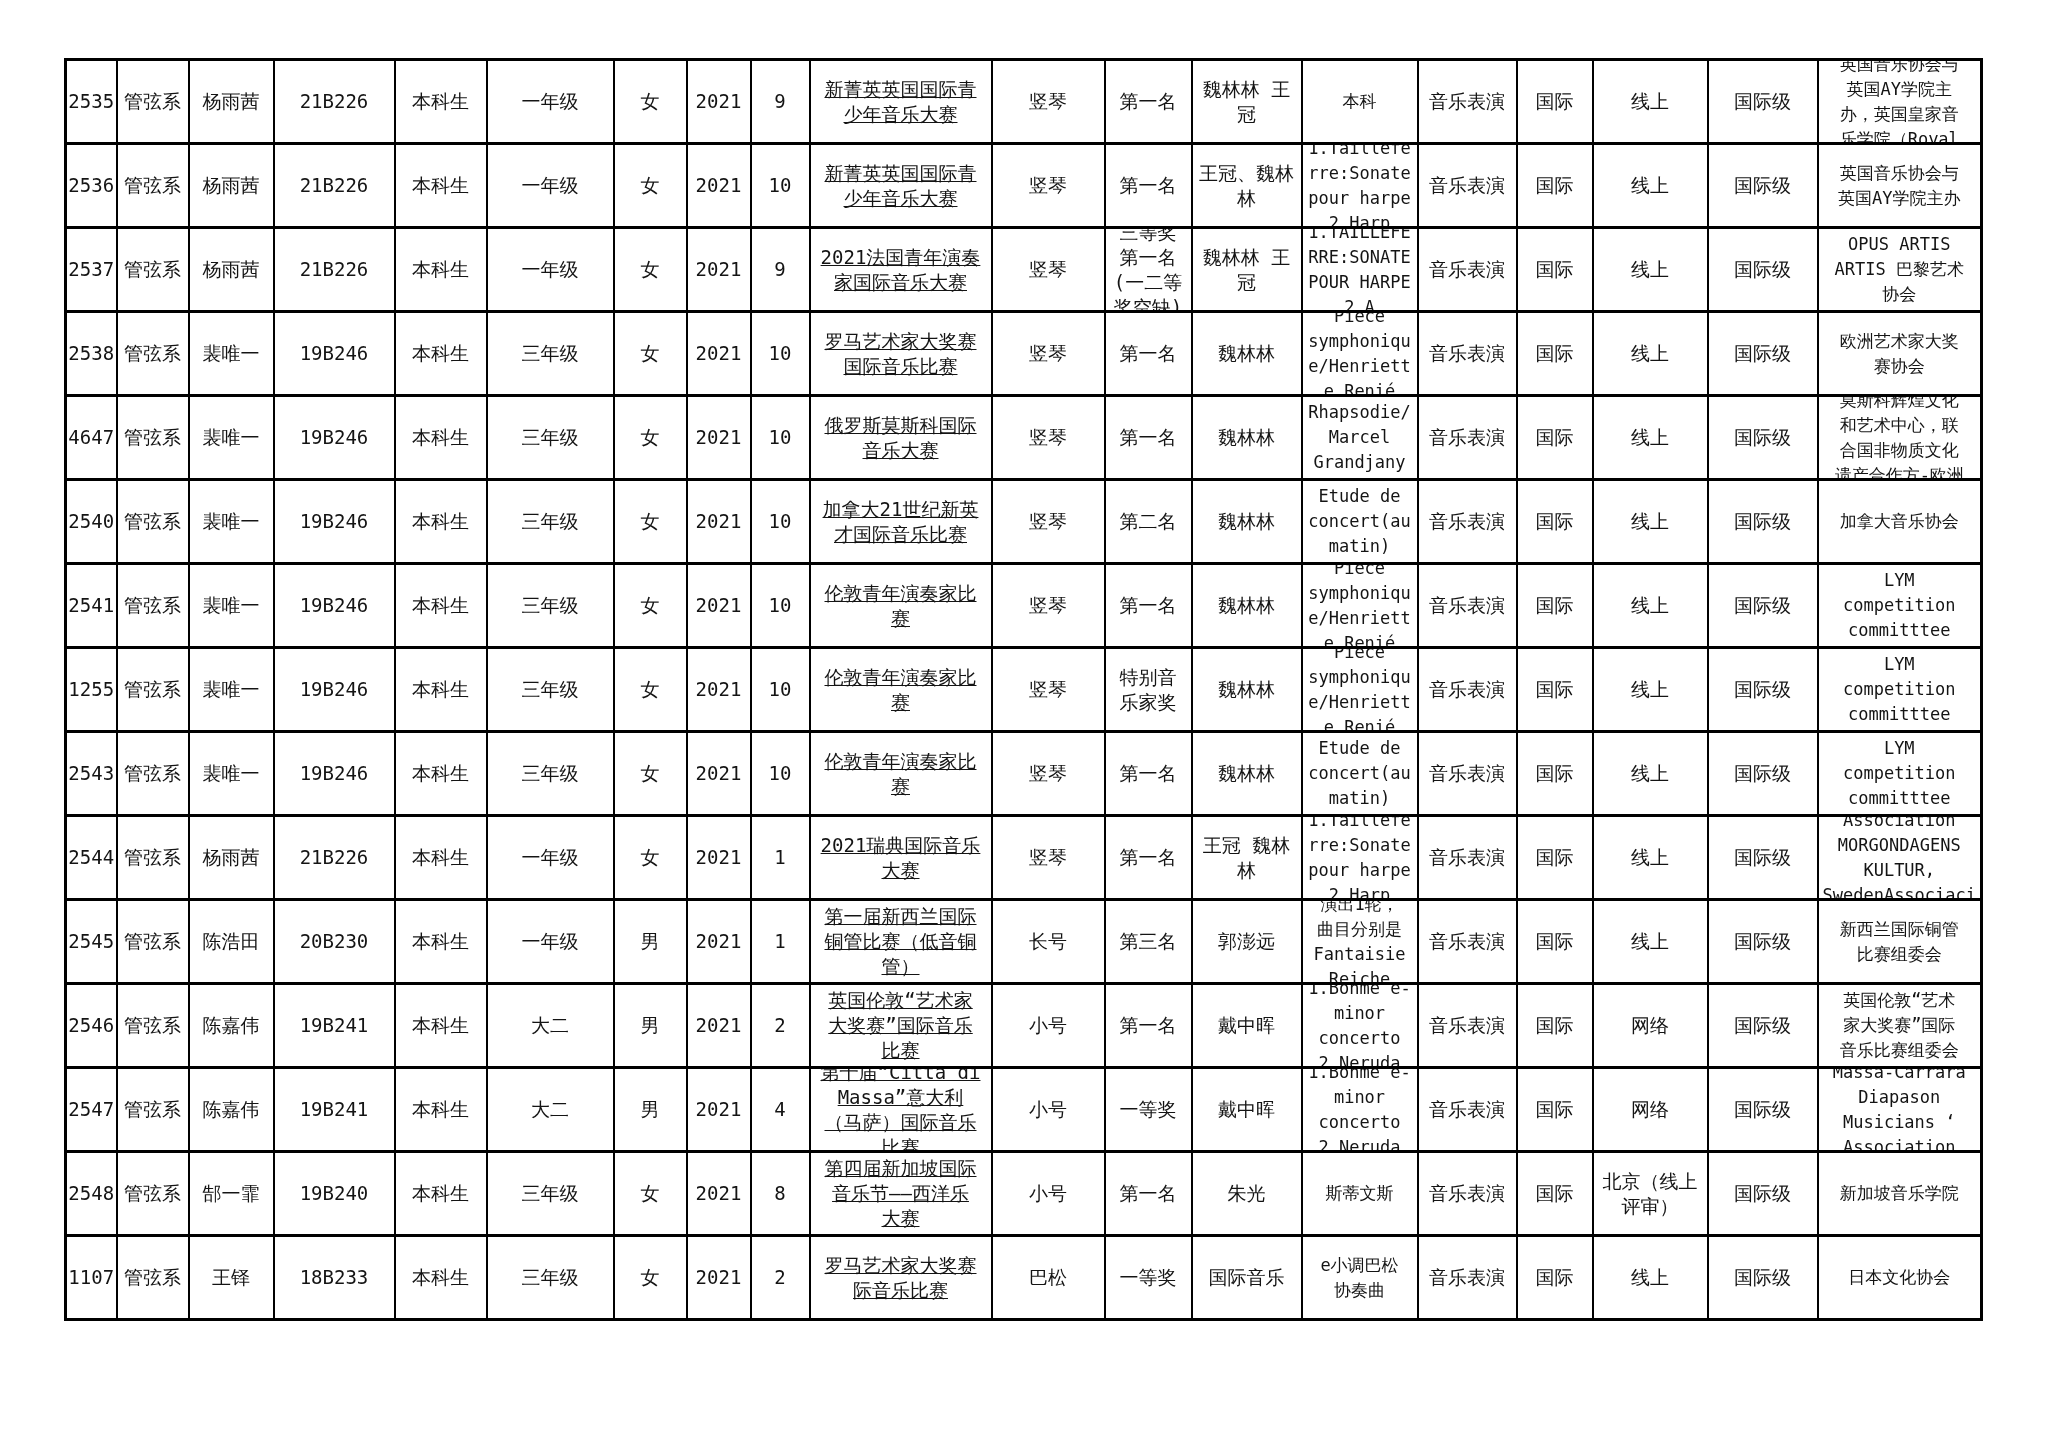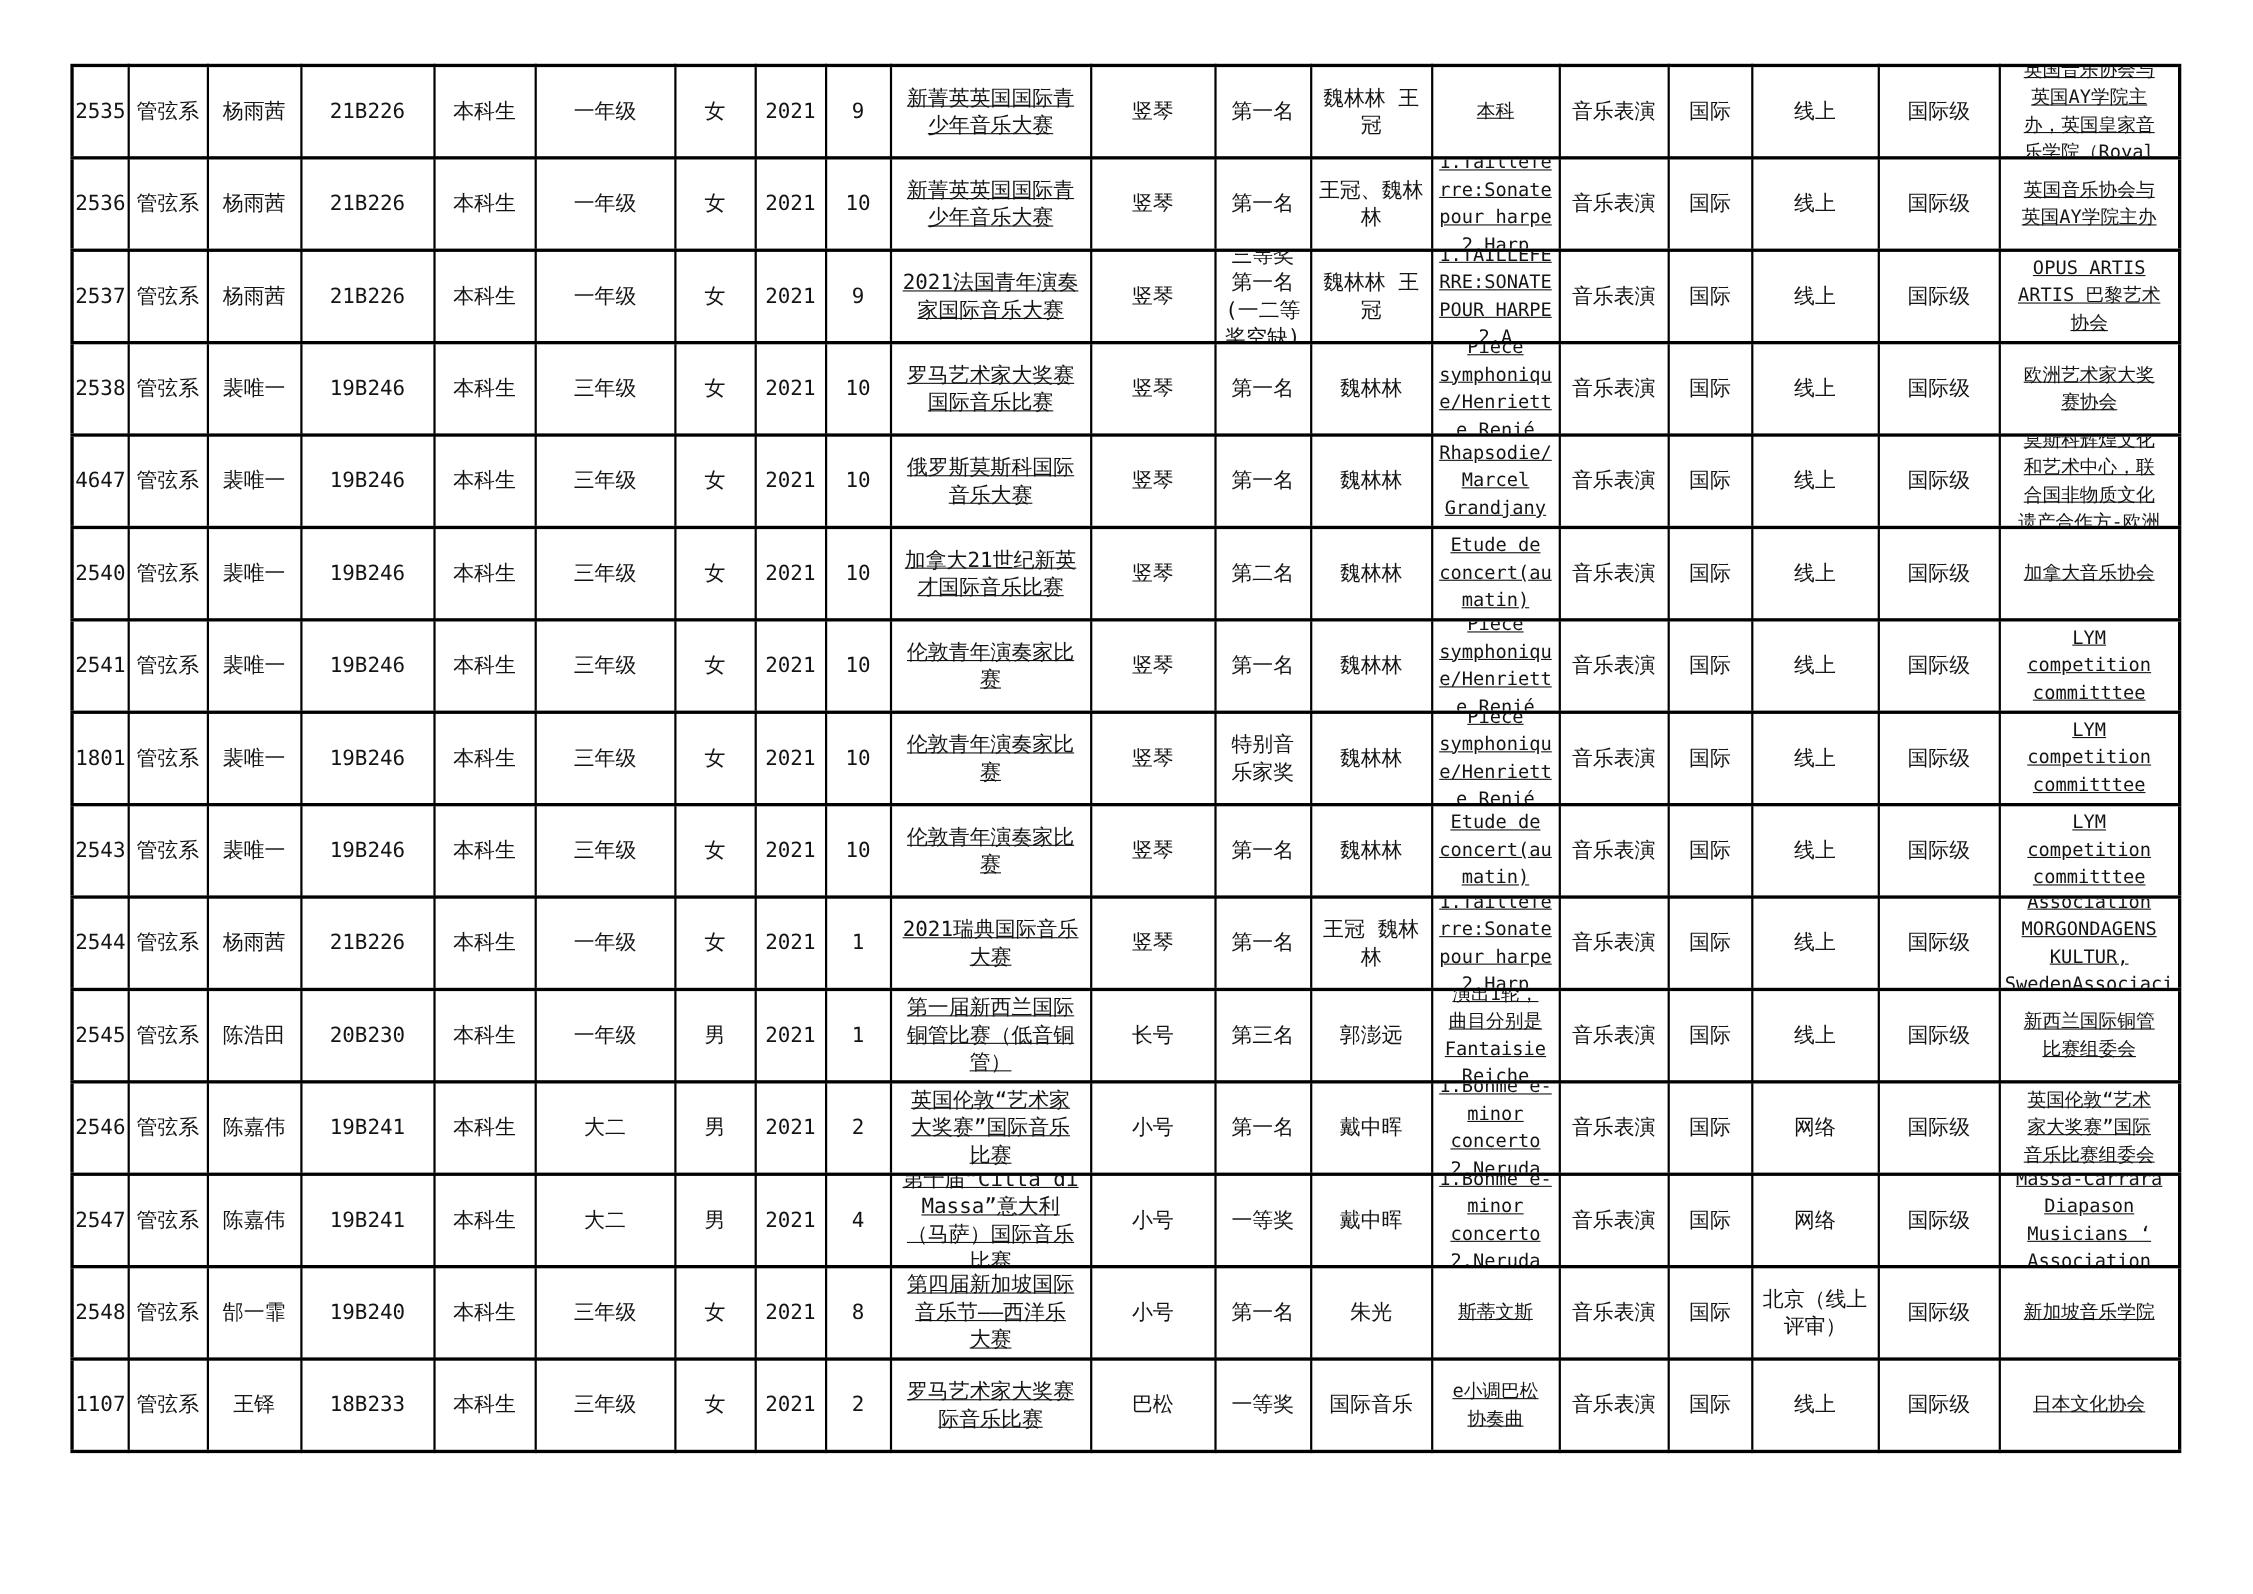--- a/index.html
+++ b/index.html
@@ -27,21 +27,21 @@
     justify-content:center;
   }
   .ct {
     width:100%;
     text-align:center;
     white-space:pre-line;
     word-break:break-all;
     font-size:19px;
     line-height:25px;
   }
-  td.c14 .ct, td.c19 .ct { font-size:17px;text-decoration:underline; }
+  td.c14 .ct, td.c19 .ct { font-size:17px; }
   td.c10 .ct { font-size:19px;text-decoration:underline; }
 </style>
 </head>
 <body>
 
 <div class="table-wrap">
   <table class="awards">
     <colgroup>
       <col style="width:51px">
         <col style="width:72px">
@@ -780,21 +780,21 @@
             <div class="ci">
               <div class="ct">LYM
 competition
 committtee</div>
             </div>
           </td>
         </tr>
         <tr>
           <td class="c1">
             <div class="ci">
-              <div class="ct">1801</div>
+              <div class="ct">1255</div>
             </div>
           </td>
           <td class="c2">
             <div class="ci">
               <div class="ct">管弦系</div>
             </div>
           </td>
           <td class="c3">
             <div class="ci">
               <div class="ct">裴唯一</div>

